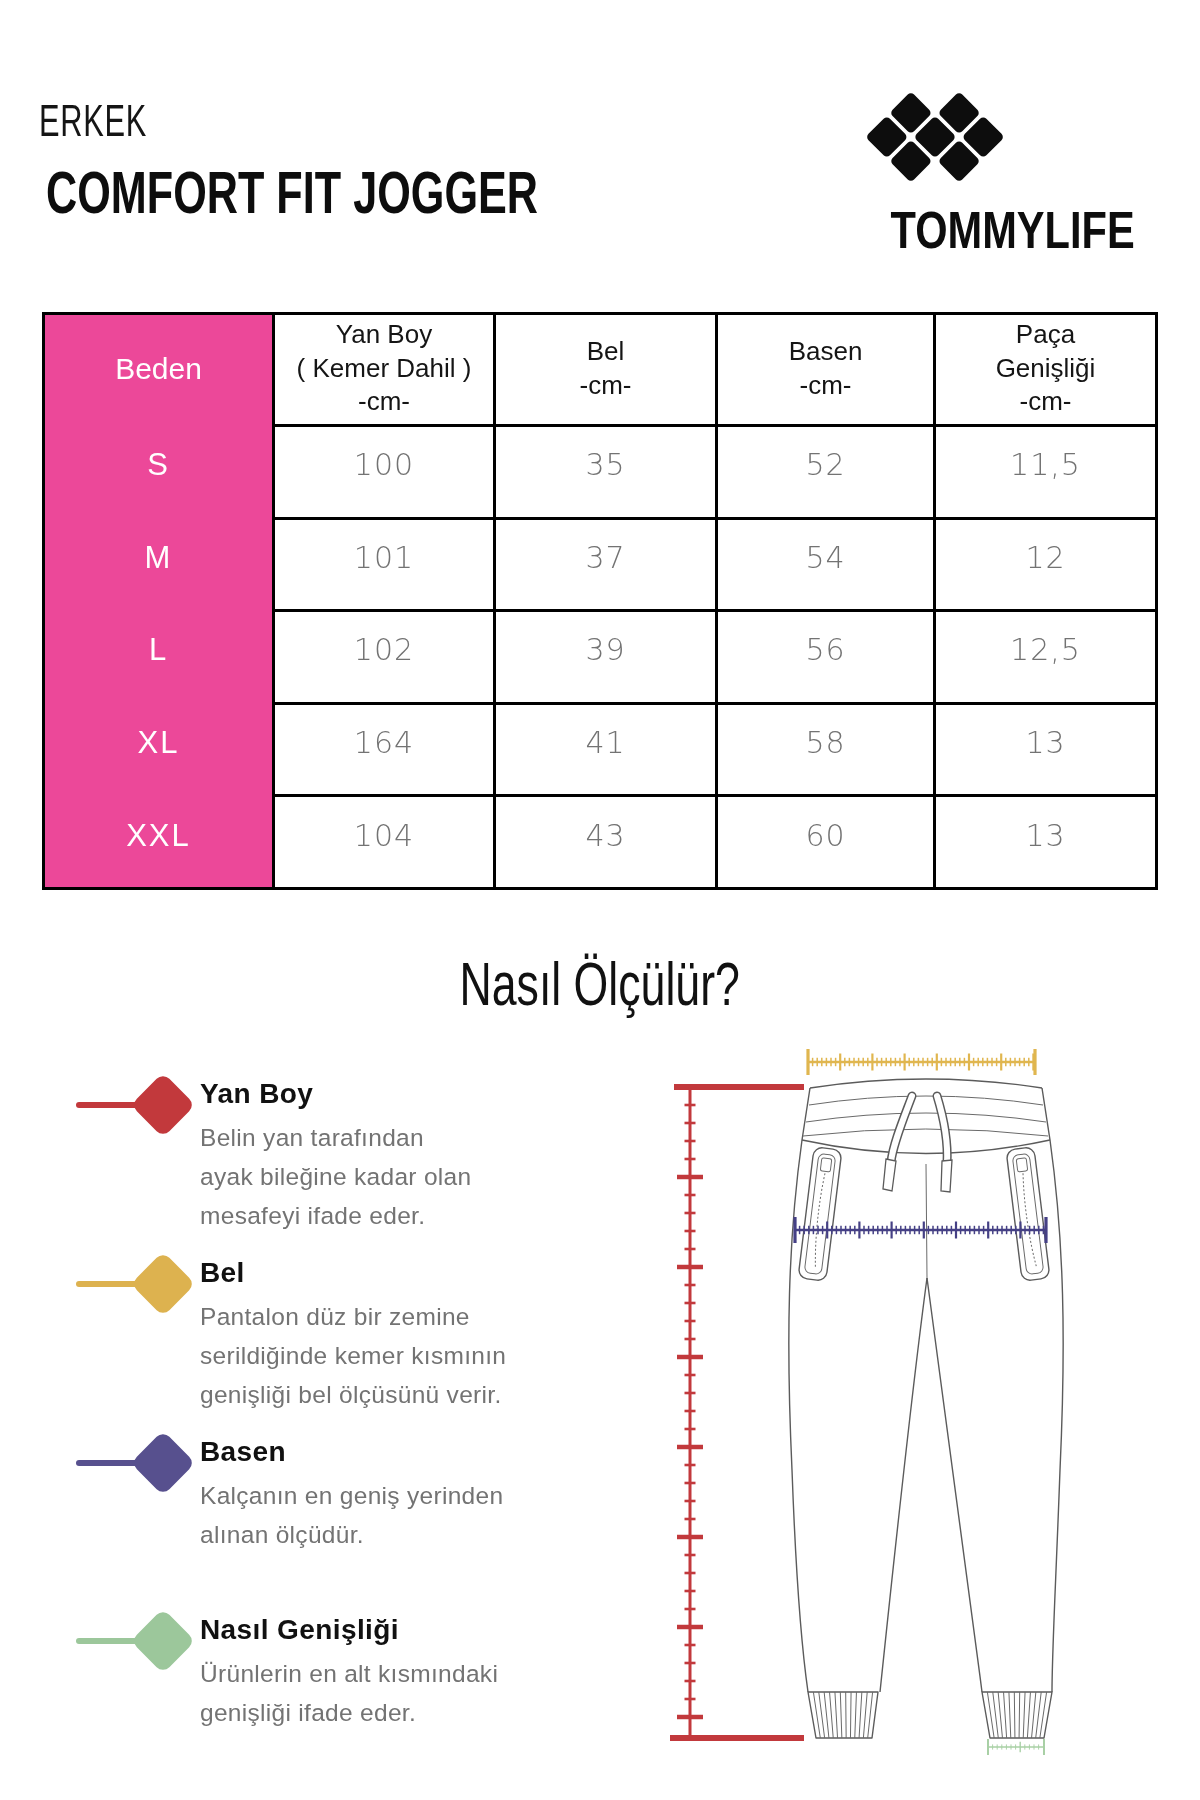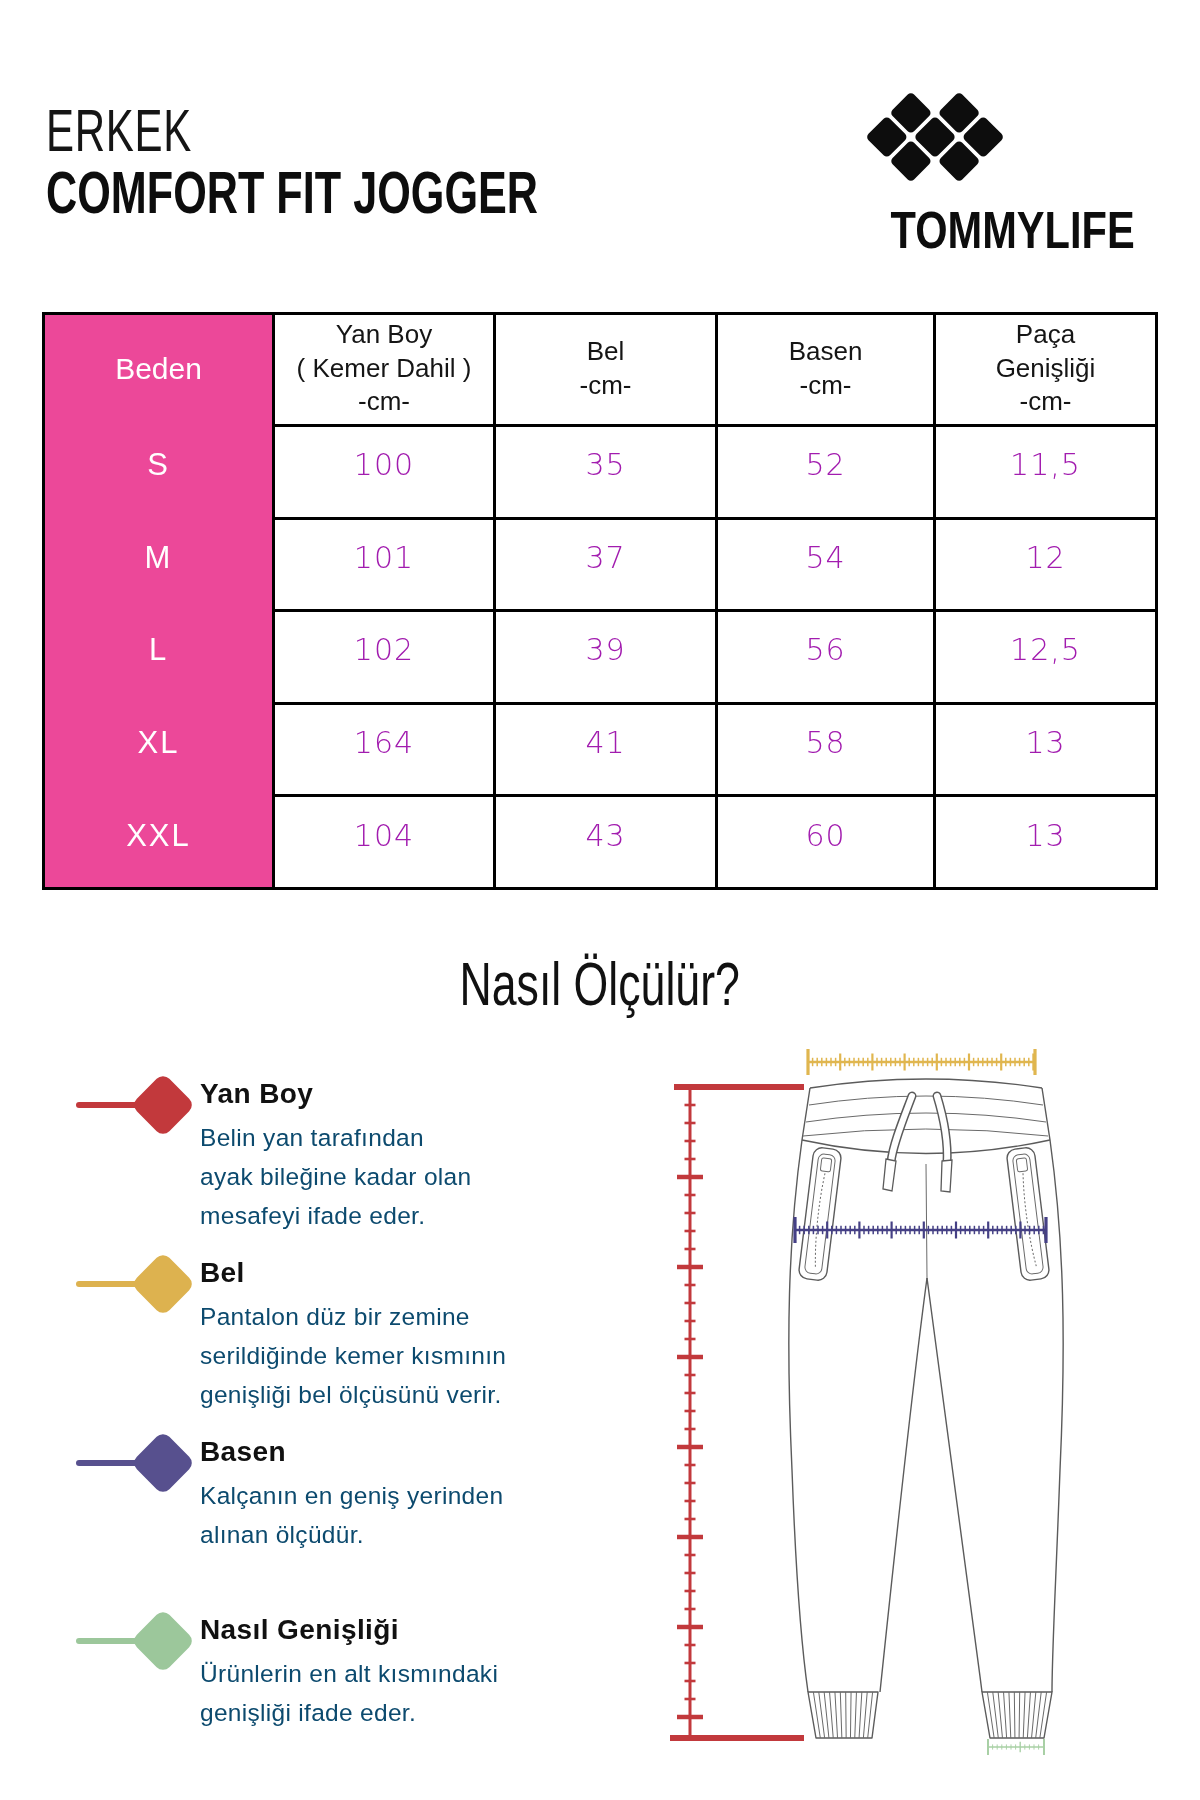--- a/index.html
+++ b/index.html
@@ -1,21 +1,21 @@
 <!DOCTYPE html>
 <html><head>
 <meta charset="utf-8">
 <style>
   html,body{margin:0;padding:0;background:#fff;}
   #page{position:relative;width:1200px;height:1800px;background:#ffffff;overflow:hidden;
         font-family:"Liberation Sans",sans-serif;color:#1c1c1c;}
 
   
   .cond{display:inline-block;transform-origin:left center;white-space:nowrap;}
-  #category{position:absolute;left:46px;top:96px;font-size:60px;font-weight:400;
+  #category{position:absolute;left:39px;top:96px;font-size:44px;font-weight:400;
             letter-spacing:1px;color:#151515;}
   #category .cond{transform:scaleX(.70);}
   #product{position:absolute;left:46px;top:158px;font-size:60px;font-weight:800;
            color:#0d0d0d;text-align:right;}
   #product .cond{transform:scaleX(.72);}
   #brand-block{position:absolute;left:860px;top:88px;width:310px;
                display:flex;flex-direction:column;align-items:flex-start;}
   #brand-logo{width:150px;height:98px;}
   #brand-name{margin-top:14px;font-size:52px;font-weight:800;color:#0d0d0d;}
   #brand-name .cond{transform-origin:center;transform:scaleX(.80);}
@@ -28,37 +28,37 @@
   .tcell{box-sizing:border-box;display:flex;align-items:center;justify-content:center;
          text-align:center;}
   .c0{width:227px;background:#ec4899;color:#fff;}
   .c1{width:221px;} .c2{width:222px;} .c3{width:218px;} .c4{width:222px;flex:1 1 auto;}
   .tcell.v{border-left:3px solid #000;}
   .trow.data .tcell.v{border-top:3px solid #000;}
   .th{font-size:26px;line-height:1.3;color:#151515;white-space:pre-line;padding-bottom:2px;}
   .c0 .th{font-size:30px;color:#fff;}
   .sizeletter{font-size:31px;letter-spacing:2px;color:#fff;padding-bottom:10px;}
   .num{font-family:"DejaVu Sans",sans-serif;font-weight:200;font-size:30px;
-       letter-spacing:1px;color:#a21caf;padding-bottom:14px;}
+       letter-spacing:1px;color:#737373;padding-bottom:14px;}
 
   
   #measure-title{position:absolute;left:0;top:948px;width:1200px;text-align:center;
                  font-size:62px;font-weight:400;color:#111;}
   #measure-title .cond{transform-origin:center;transform:scaleX(.72);}
 
   #legend{position:absolute;left:70px;top:1078px;width:500px;}
   .legend-item{position:relative;padding-left:130px;margin-bottom:22px;}
   .legend-item.gap-big{margin-bottom:60px;}
   .marker{position:absolute;left:0;top:2px;width:122px;height:50px;}
   .mline{position:absolute;left:6px;top:22px;width:82px;height:6px;border-radius:3px;
          background:var(--c);}
   .mdiamond{position:absolute;left:70px;top:2px;width:46px;height:46px;border-radius:9px;
             background:var(--c);transform:rotate(45deg);}
   .ltitle{font-size:28px;font-weight:700;color:#111;letter-spacing:.4px;margin-bottom:8px;}
-  .ldesc{font-size:24.5px;line-height:39px;color:#0c4a6e;letter-spacing:.3px;
+  .ldesc{font-size:24.5px;line-height:39px;color:#737373;letter-spacing:.3px;
          white-space:pre-line;}
 
   
   #diagram{position:absolute;left:640px;top:1040px;width:560px;height:760px;}
   .outline{fill:none;stroke:#5b5b5b;stroke-width:1.4;stroke-linejoin:round;}
   .thin{fill:none;stroke:#6a6a6a;stroke-width:1;}
   .cord-out{fill:none;stroke:#5b5b5b;stroke-width:9;stroke-linecap:round;}
   .cord-in{fill:none;stroke:#ffffff;stroke-width:6;stroke-linecap:round;}
   .aglet{fill:#ffffff;stroke:#5b5b5b;stroke-width:1.3;}
   .logo-d{fill:#0d0d0d;}

